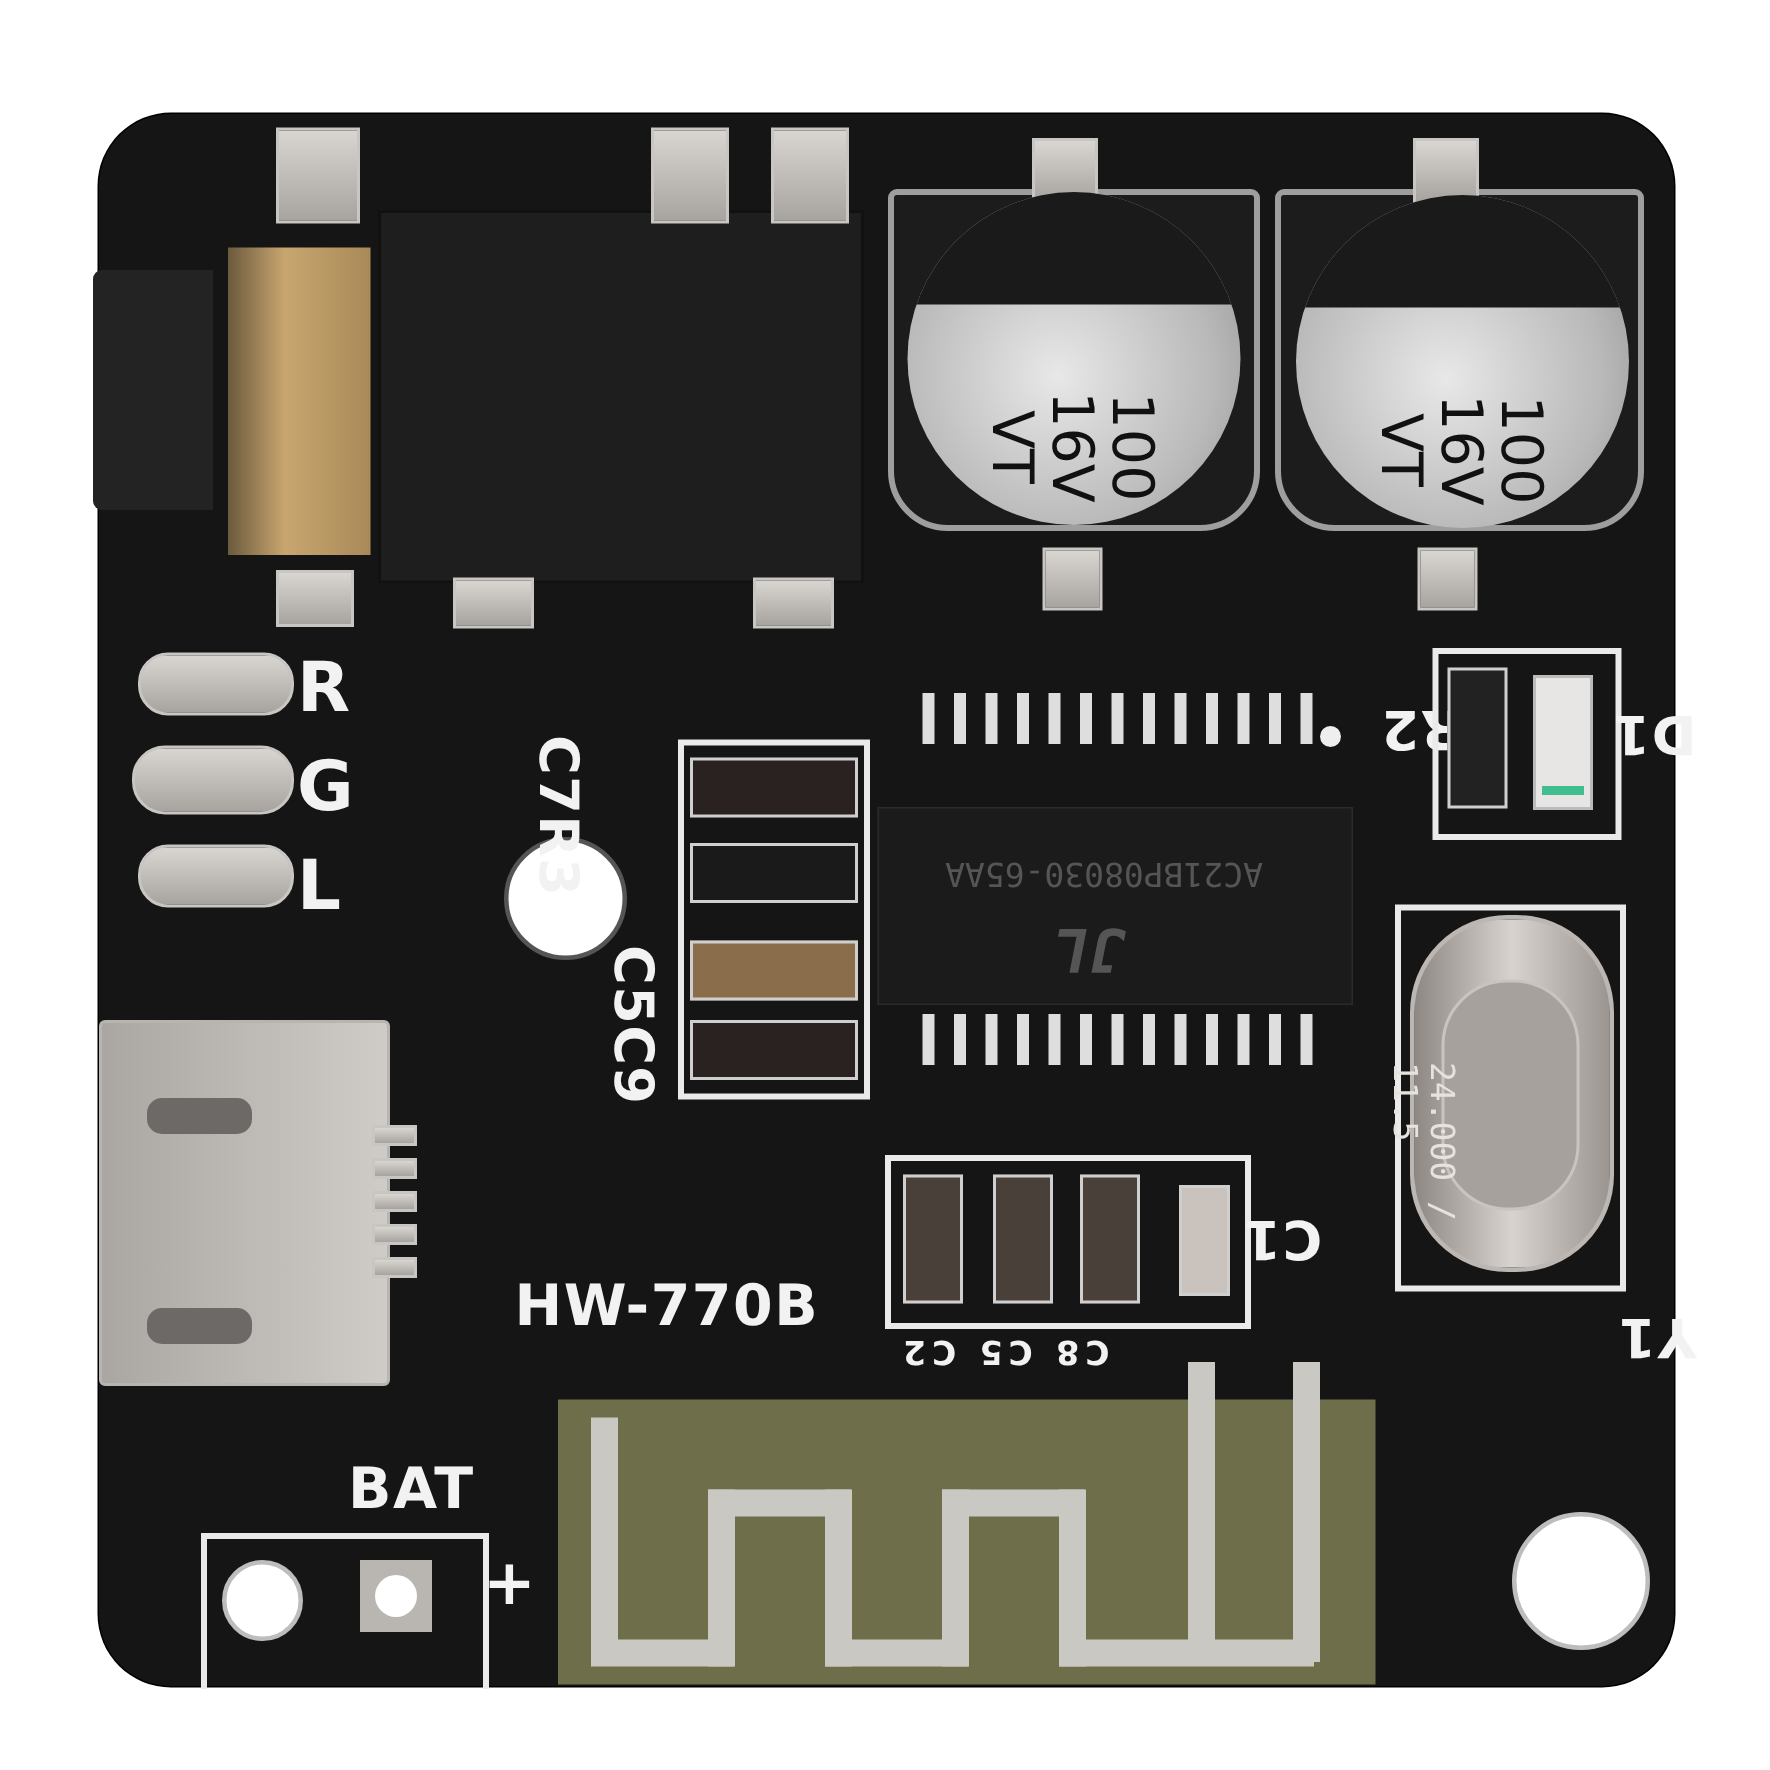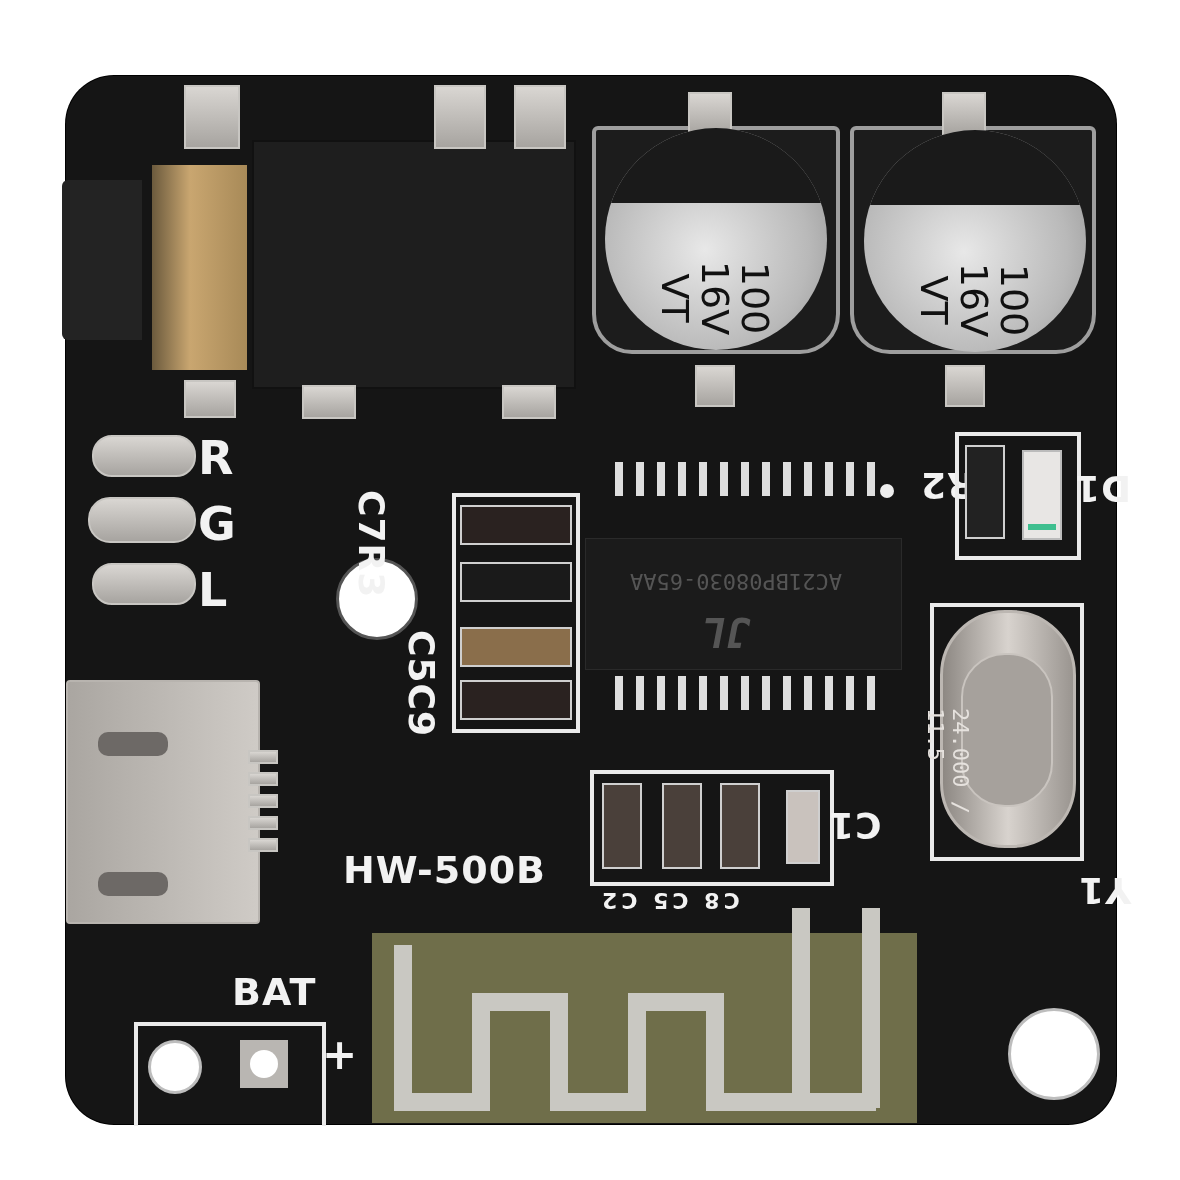--- a/index.html
+++ b/index.html
@@ -136,21 +136,21 @@
 <div class="abs silk" style="left:1078px;top:870px;font-size:36px;transform:rotate(180deg);">Y1</div>
 
 <div class="abs outline" style="left:590px;top:770px;width:236px;height:108px;"></div>
 <div class="abs smd" style="left:602px;top:783px;width:36px;height:82px;background:#4a403a;"></div>
 <div class="abs smd" style="left:662px;top:783px;width:36px;height:82px;background:#4a403a;"></div>
 <div class="abs smd" style="left:720px;top:783px;width:36px;height:82px;background:#4a403a;"></div>
 <div class="abs smd" style="left:786px;top:790px;width:30px;height:70px;background:#c9c2bd;"></div>
 <div class="abs silk" style="left:828px;top:805px;font-size:36px;transform:rotate(180deg);">C1</div>
 <div class="abs silk" style="left:598px;top:888px;font-size:22px;letter-spacing:4px;transform:rotate(180deg);">C8 C5 C2</div>
 
-<div class="abs silk" style="left:343px;top:848px;font-size:38px;">HW-500B</div>
+<div class="abs silk" style="left:343px;top:848px;font-size:38px;">HW-770B</div>
 
 <div class="abs" style="left:66px;top:680px;width:190px;height:240px;background:linear-gradient(90deg,#aaa6a1,#cfcbc6);border:2px solid #b8b4af;border-radius:4px;">
   <div class="abs" style="left:30px;top:50px;width:70px;height:24px;background:#6d6966;border-radius:10px;"></div>
   <div class="abs" style="left:30px;top:190px;width:70px;height:24px;background:#6d6966;border-radius:10px;"></div>
 </div>
 <div class="abs" style="left:248px;top:750px;width:30px;height:110px;">
   <div class="abs pad" style="left:0;top:0;width:26px;height:10px;"></div>
   <div class="abs pad" style="left:0;top:22px;width:26px;height:10px;"></div>
   <div class="abs pad" style="left:0;top:44px;width:26px;height:10px;"></div>
   <div class="abs pad" style="left:0;top:66px;width:26px;height:10px;"></div>

